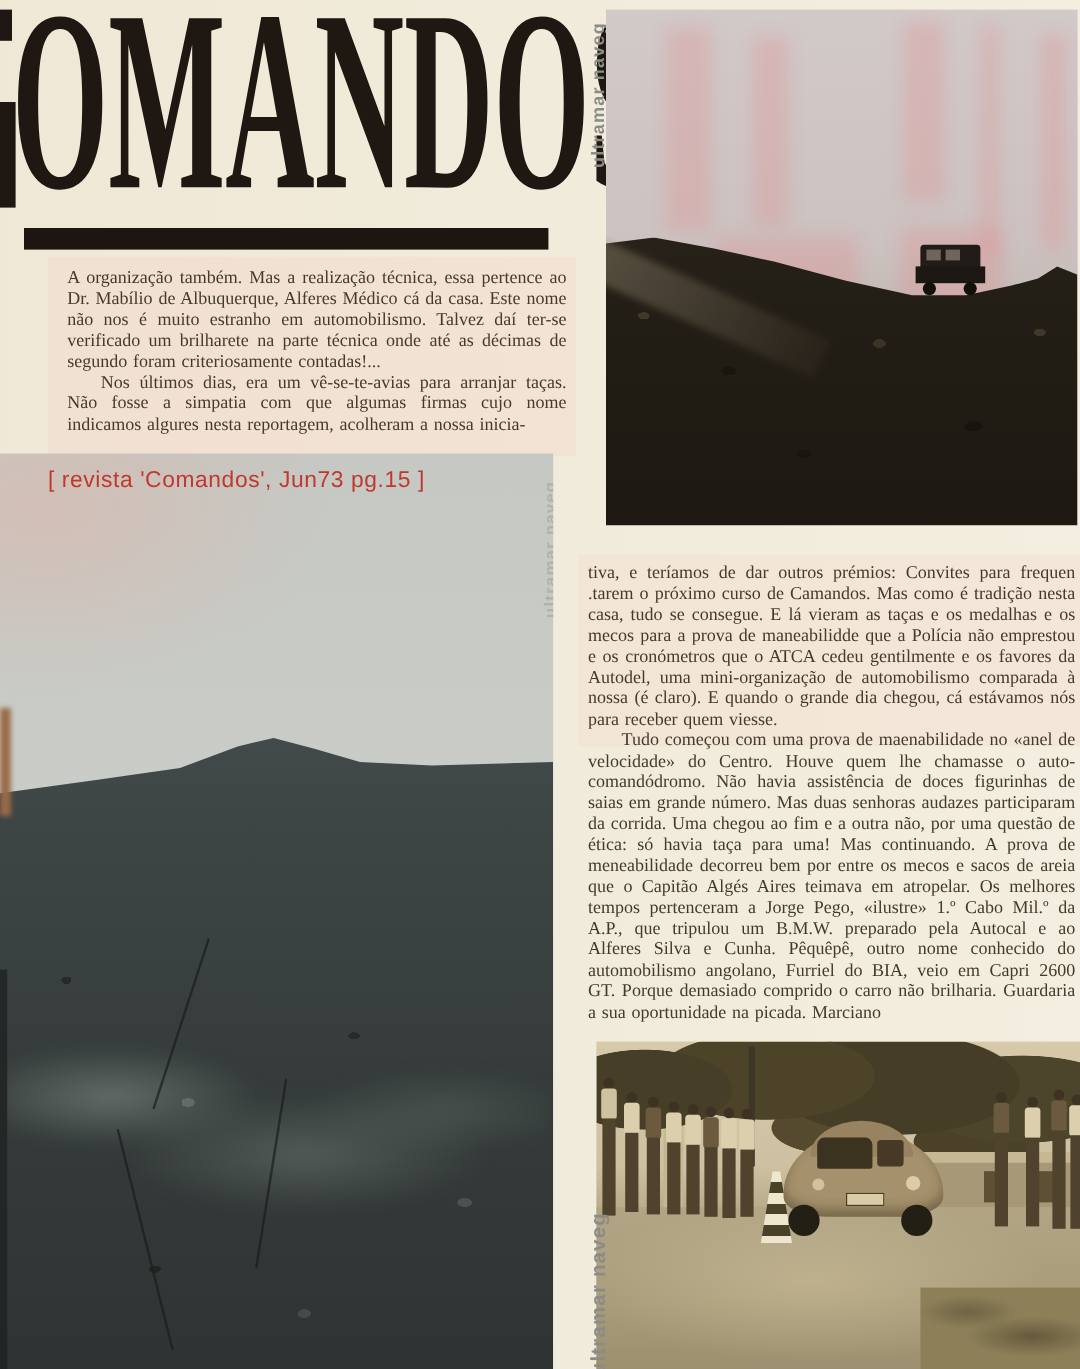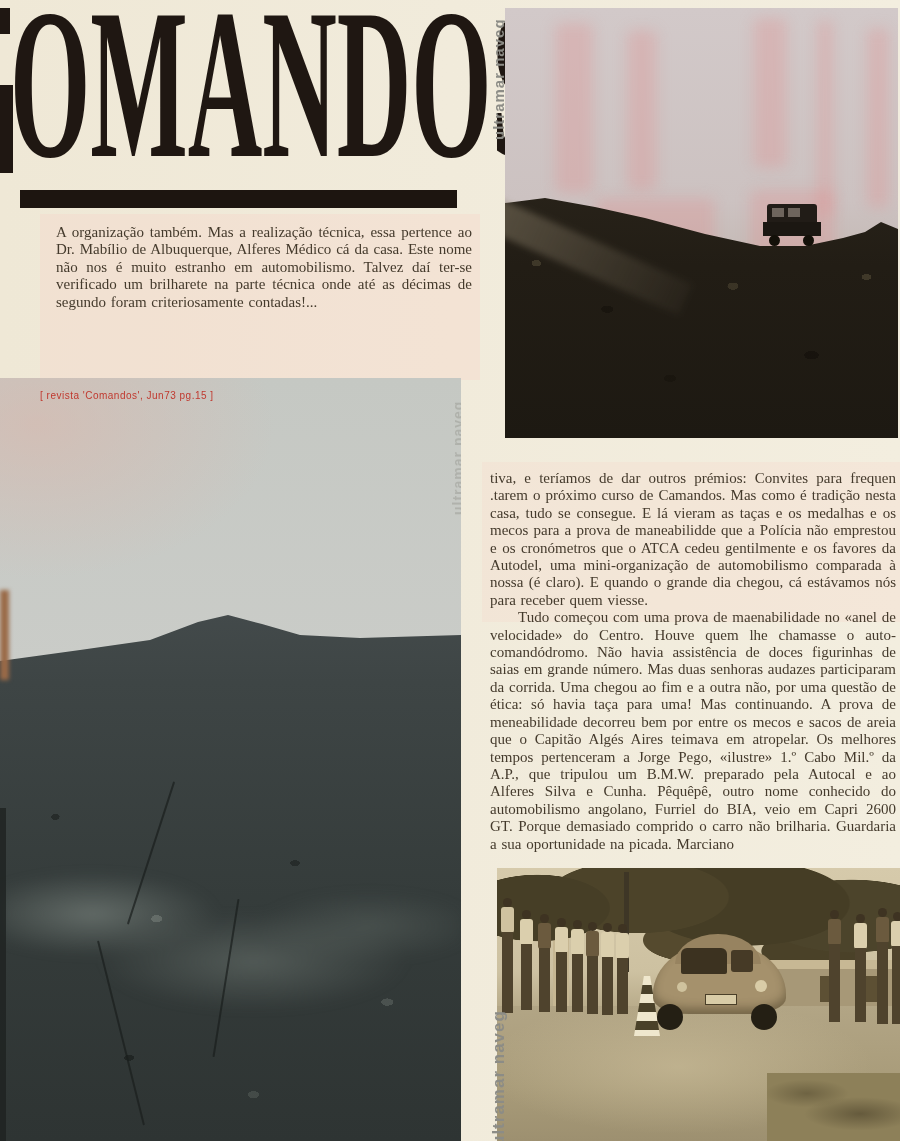--- a/index.html
+++ b/index.html
@@ -79,21 +79,21 @@
       radial-gradient(9px 6px at 34% 52%,rgba(160,168,160,.3) 0 60%,transparent 61%),
       radial-gradient(8px 5px at 64% 40%,rgba(18,22,20,.45) 0 60%,transparent 61%),
       radial-gradient(10px 6px at 84% 70%,rgba(150,158,150,.25) 0 60%,transparent 61%),
       radial-gradient(8px 5px at 28% 82%,rgba(16,20,18,.5) 0 60%,transparent 61%),
       radial-gradient(9px 6px at 55% 90%,rgba(140,148,140,.22) 0 60%,transparent 61%);}
   .twig{position:absolute;width:2px;background:rgba(25,30,28,0.7);border-radius:2px;}
   #lp-edge-smudge{position:absolute;left:0;top:212px;width:9px;height:90px;background:#9a6a48;filter:blur(2px);}
   #lp-edge-dark{position:absolute;left:0;top:430px;width:6px;height:333px;background:rgba(30,34,32,0.8);}
   #annotation{
     position:absolute;left:40px;top:12px;
-    font-family:"Liberation Sans",sans-serif;font-size:10px;letter-spacing:.5px;
+    font-family:"Liberation Sans",sans-serif;font-size:19px;letter-spacing:.5px;
     color:#c0392f;
   }
   
   #photo-bottom{left:497px;top:868px;width:403px;height:273px;
     background:linear-gradient(180deg,#d6caab 0%,#cdc1a1 38%,#b7aa89 52%,#b0a381 70%,#a79a77 100%);}
   #pb-canopy{position:absolute;left:0;top:0;width:403px;height:160px;
     background:
       radial-gradient(120px 55px at 10% 25%,#463e26 0 60%,transparent 61%),
       radial-gradient(150px 60px at 35% 18%,#4c4329 0 60%,transparent 61%),
       radial-gradient(170px 70px at 62% 22%,#453d25 0 60%,transparent 61%),
@@ -143,20 +143,21 @@
 <div id="page">
 
   <div class="c-frag" style="left:0;top:8px;width:10px;height:26px;"></div>
   <div class="c-frag" style="left:0;top:85px;width:13px;height:88px;"></div>
   <h1 id="headline">OMANDOS</h1>
   <div id="headline-bar"></div>
 
   <div class="tint" style="left:40px;top:214px;width:440px;height:166px;"></div>
   <div class="bodycol" style="left:56px;top:224px;width:416px;">
     <p>A organização também. Mas a realização técnica, essa pertence ao Dr. Mabílio de Albuquerque, Alferes Médico cá da casa. Este nome não nos é muito estranho em automobilismo. Talvez daí ter-se verificado um brilharete na parte técnica onde até as décimas de segundo foram criteriosamente contadas!...</p>
+    <p class="ind">Nos últimos dias, era um vê-se-te-avias para arranjar taças. Não fosse a simpatia com que algumas firmas cujo nome indicamos algures nesta reportagem, acolheram a nossa inicia-</p>
   </div>
 
   <div class="wm" style="left:490px;top:140px;">ultramar naveg</div>
 
   <div class="photo" id="photo-top" title="truck silhouette on a bush-covered hill">
     <div class="ghost" style="left:50px;top:15px;width:38px;height:170px;"></div>
     <div class="ghost" style="left:122px;top:22px;width:30px;height:160px;"></div>
     <div class="ghost" style="left:248px;top:10px;width:34px;height:150px;"></div>
     <div class="ghost" style="left:312px;top:12px;width:16px;height:195px;"></div>
     <div class="ghost" style="left:362px;top:20px;width:22px;height:180px;"></div>

